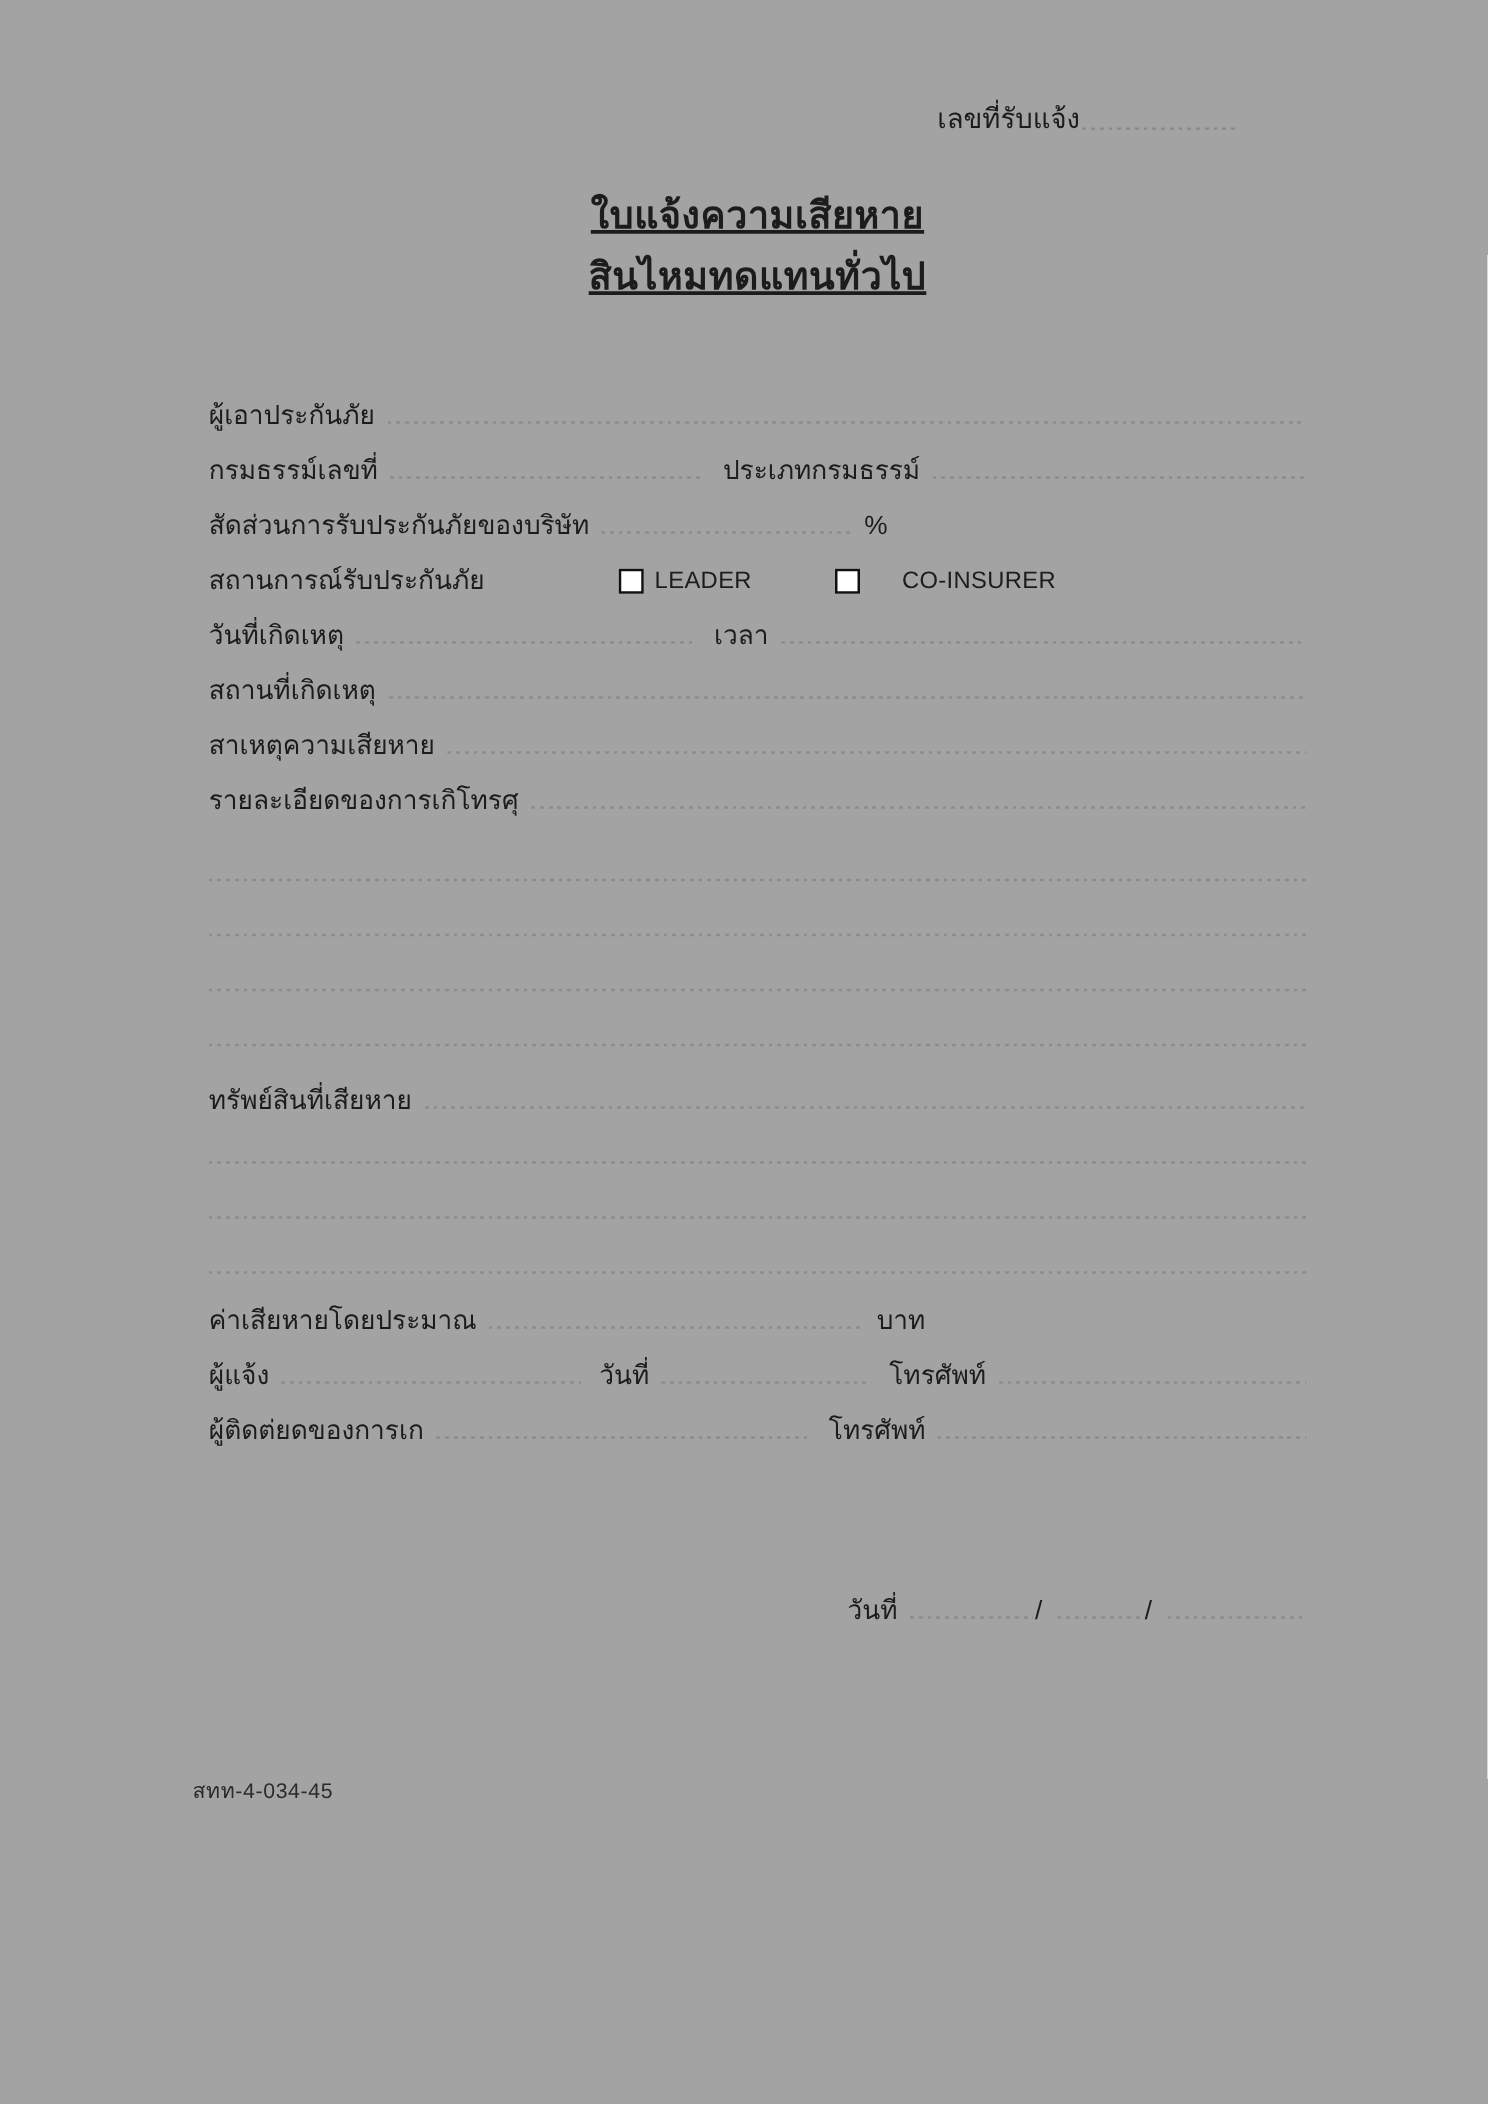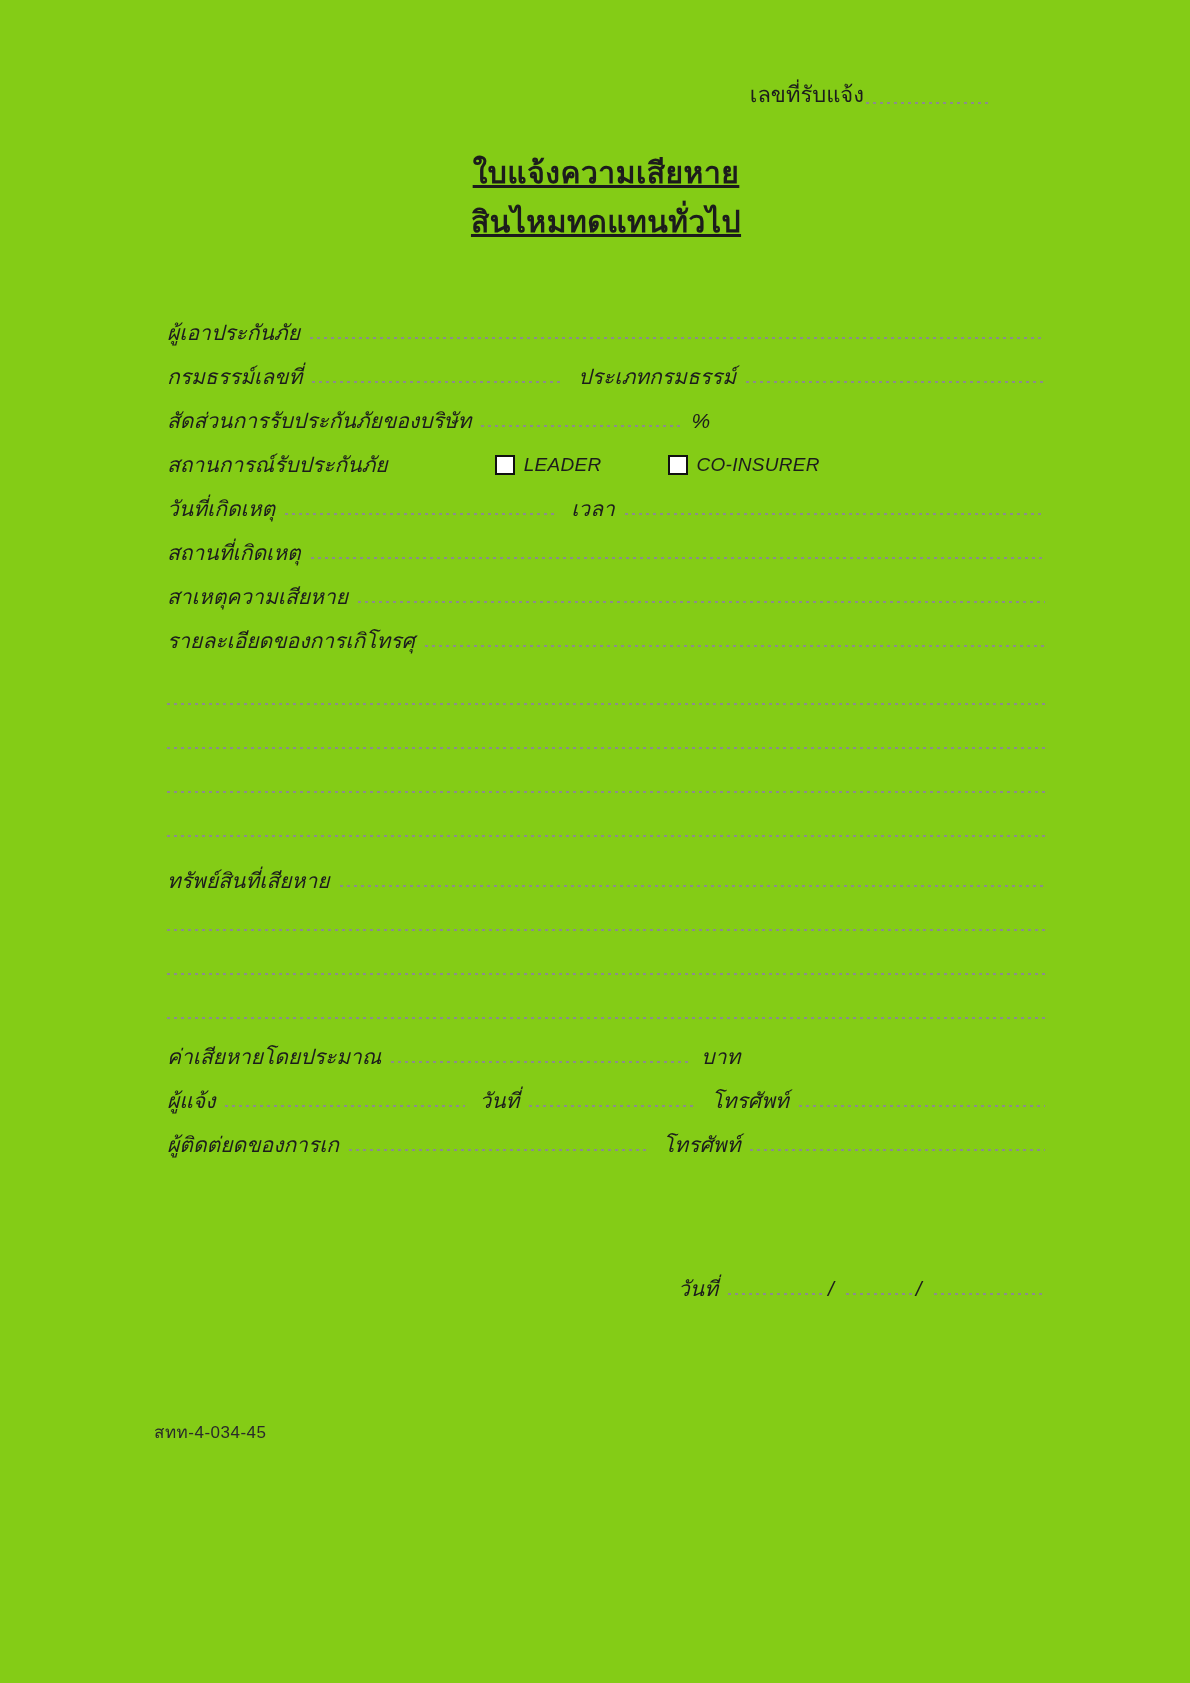--- a/index.html
+++ b/index.html
@@ -6,21 +6,21 @@
   html, body { background: #ffffff; }
   body {
     font-family: "Liberation Sans", "DejaVu Sans", sans-serif;
     color: #1c1c1c;
   }
   .page {
     position: relative;
     width: 1190px;
     height: 1683px;
     margin: 0 auto;
-    background: #84cc16;
+    background: #a3a3a3;
     padding: 0 145px 0 167px;
     overflow: hidden;
   }
   
   .row {
     display: flex;
     align-items: flex-end;
     height: 44px;
     font-size: 21px;
     white-space: nowrap;
@@ -49,34 +49,34 @@
   .receipt-row .dl { width: 122px; margin-left: 2px; margin-bottom: 4px; }
   
   .title-block { margin-top: 40px; text-align: center; text-decoration: underline; }
   .title-line {
     font-size: 30px;
     font-weight: bold;
     line-height: 49px;
     letter-spacing: 0.5px;
   }
   
-  .form-body { margin-top: 56px; font-style: italic; }
+  .form-body { margin-top: 56px; }
   
   .cb-group { display: flex; align-items: center; margin-bottom: 2px; }
   .cb {
     width: 20px; height: 20px;
     border: 2px solid #111;
     background: #fff;
     display: inline-block;
     margin-right: 9px;
     flex: 0 0 auto;
   }
   .cb-label { font-size: 19px; font-weight: 500; letter-spacing: 0.3px; }
   .grp-leader { margin-left: 107px; }
-  .grp-coinsurer { margin-left: 66px; }
+  .grp-coinsurer { margin-left: 66px; gap: 25px; }
   
   .blank-row { height: 44px; display: flex; align-items: flex-end; }
   .blank-row .dl { margin-left: 0; width: 100%; }
   .details-blanks { margin-top: 14px; }
   .property-first { margin-top: 6px; }
   
   .receiver-block { margin-left: 511px; margin-top: 100px; }
   .slash { margin: 0 2px; }
   .recv-d1 { width: 98px; }
   .recv-d2 { width: 68px; }

